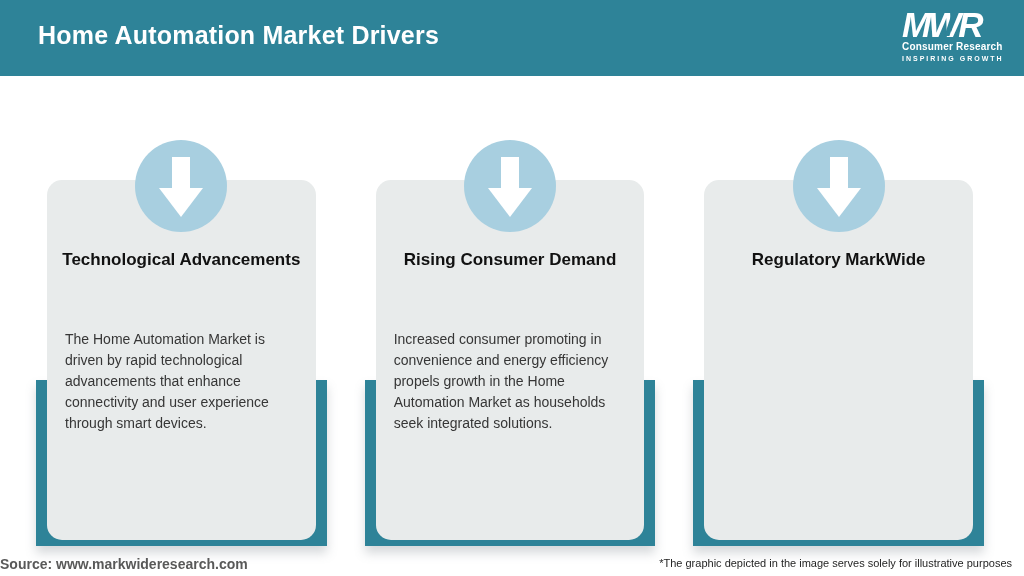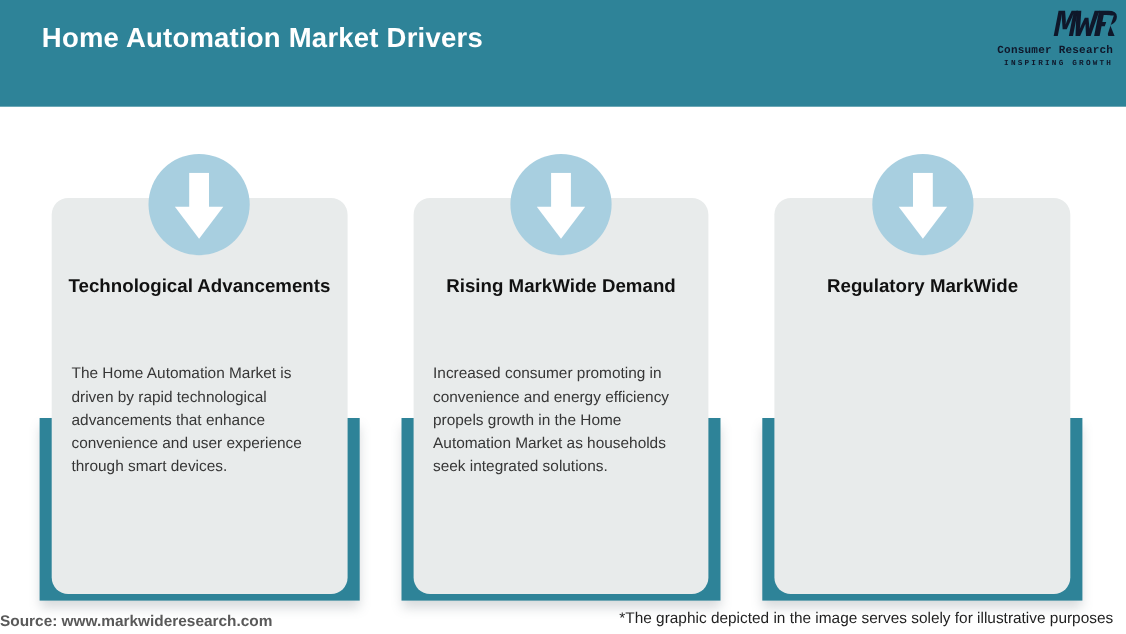--- a/index.html
+++ b/index.html
@@ -7,30 +7,30 @@
   body {
     font-family: "Liberation Sans", sans-serif;
     background: #ffffff;
     position: relative;
     overflow: hidden;
   }
   .page { position: absolute; inset: 0; width: 1024px; height: 576px; }
 
   
   .header {
-    position: absolute; top: 0; left: 0; width: 1024px; height: 97px;
+    position: absolute; top: 0; left: 0; width: 1024px; height: 76px;
     background: #2E8398;
   }
   .header-title {
     position: absolute; left: 38px; top: 21px;
     font-size: 25px; font-weight: 700; color: #ffffff; letter-spacing: 0.2px;
   }
   .logo {
     position: absolute; right: 12px; top: 8px; width: 110px;
-    text-align: right; color: #0f172a; line-height: 1; font-family: Liberation Mono, monospace;
+    text-align: left; color: #ffffff; line-height: 1;
   }
   .logo-acronym {
     font-size: 35px; font-weight: 800; font-style: italic;
     letter-spacing: -3px; line-height: 33px; position: relative; display: inline-block;
   }
   .logo-w-accent {
     position: absolute; left: 46px; top: 6px; width: 5px; height: 22px;
     background: #2E8398; transform: skewX(-18deg);
   }
   .logo-name { font-size: 10px; font-weight: 700; margin-top: 1px; letter-spacing: 0.2px; }
@@ -67,21 +67,21 @@
     font-size: 14px; line-height: 21px; color: #363636;
   }
 
   
   .source {
     position: absolute; bottom: 4px; left: 0; width: 1024px; text-align: left;
     font-size: 14px; font-weight: 700; color: #595959;
   }
   .disclaimer {
     position: absolute; bottom: 7px; right: 12px;
-    font-size: 14px; font-weight: 400; color: #1f1f1f;
+    font-size: 11px; font-weight: 400; color: #1f1f1f;
   }
 </style>
 </head>
 <body>
 
 <div class="page">
 
   <div class="header">
     <div class="header-title">Home Automation Market Drivers</div>
     <div class="logo">
@@ -99,34 +99,34 @@
     <div class="column">
       <div class="backer"></div>
       <div class="card">
         <div class="circle">
           <svg width="48" height="62" viewBox="0 0 48 62">
             <rect x="15" y="0" width="18" height="33" fill="#ffffff"></rect>
             <polygon points="2,31 46,31 24,60" fill="#ffffff"></polygon>
           </svg>
         </div>
         <div class="card-title">Technological Advancements</div>
-        <div class="card-desc">The Home Automation Market is driven by rapid technological advancements that enhance convenience and user experience through smart devices.</div>
+        <div class="card-desc">The Home Automation Market is driven by rapid technological advancements that enhance connectivity and user experience through smart devices.</div>
       </div>
     </div>
 
     <div class="column">
       <div class="backer"></div>
       <div class="card">
         <div class="circle">
           <svg width="48" height="62" viewBox="0 0 48 62">
             <rect x="15" y="0" width="18" height="33" fill="#ffffff"></rect>
             <polygon points="2,31 46,31 24,60" fill="#ffffff"></polygon>
           </svg>
         </div>
-        <div class="card-title">Rising MarkWide Demand</div>
+        <div class="card-title">Rising Consumer Demand</div>
         <div class="card-desc">Increased consumer promoting in convenience and energy efficiency propels growth in the Home Automation Market as households seek integrated solutions.</div>
       </div>
     </div>
 
     <div class="column">
       <div class="backer"></div>
       <div class="card">
         <div class="circle">
           <svg width="48" height="62" viewBox="0 0 48 62">
             <rect x="15" y="0" width="18" height="33" fill="#ffffff"></rect>

